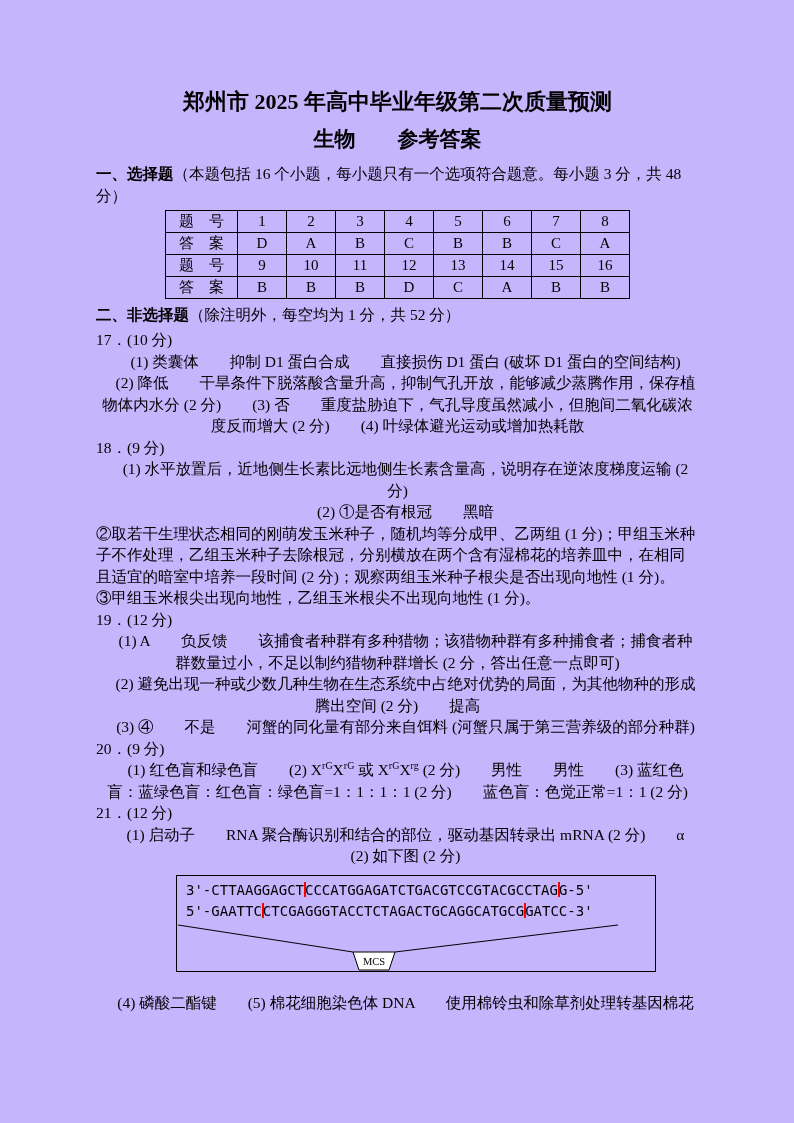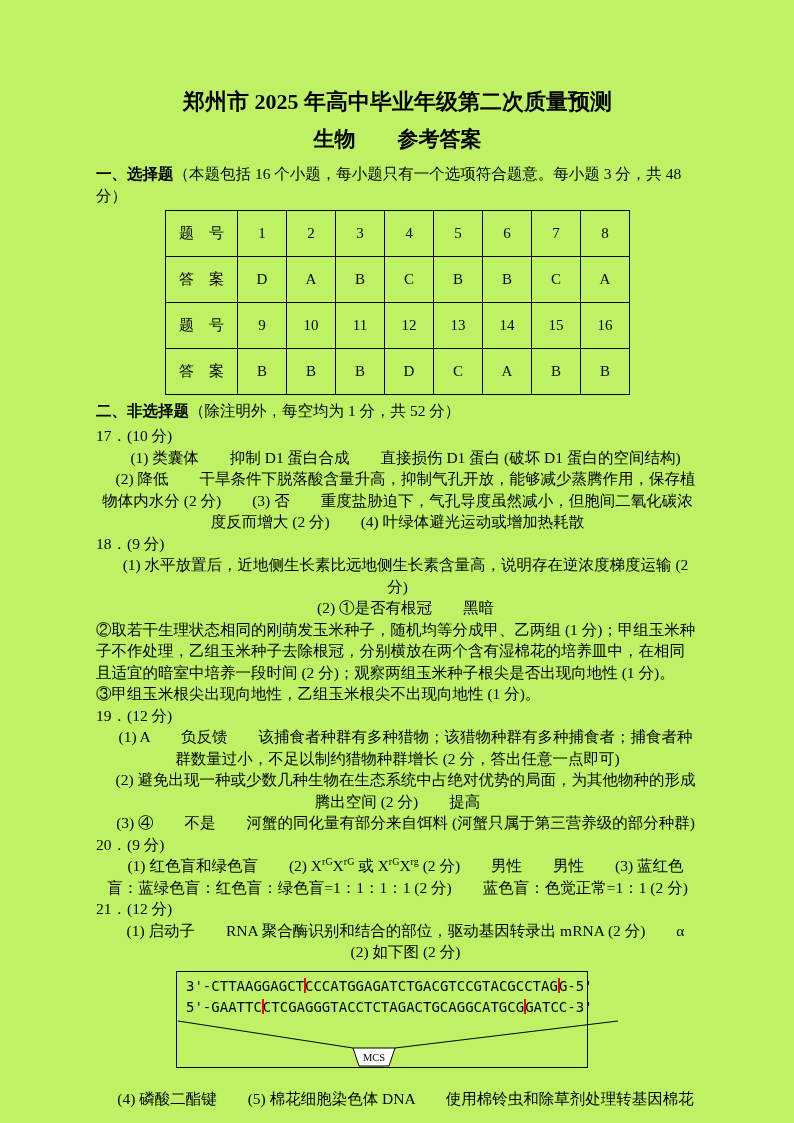--- a/index.html
+++ b/index.html
@@ -1,38 +1,38 @@
 <!DOCTYPE html>
 <html><head>
 <meta charset="utf-8">
 <style>
   * { box-sizing: border-box; }
   html, body { margin: 0; padding: 0; background: #ffffff; }
   .page {
     width: 794px; height: 1123px; overflow: hidden;
-    background: #bef264; color: #000;
+    background: #c4b5fd; color: #000;
     font-family: "Liberation Serif", "DejaVu Serif", serif;
     padding: 88px 95px 30px 96px;
   }
   .title { font-size: 22px; font-weight: 700; text-align: center; margin: 0 0 10px 0; line-height: 28px; }
   .subtitle { font-size: 21px; font-weight: 700; text-align: center; margin: 0 0 10px 0; line-height: 27px; }
   .sec-head { font-size: 15.5px; margin: 3px 0; line-height: 22px; }
   .sec-head b { font-weight: 700; text-align: right; }
   table.answers { border-collapse: collapse; margin: 3px auto 5px auto; }
   .answers td {
     border: 1px solid #000; height: 21px; text-align: center;
-    font-size: 15px; line-height: 21px; padding: 12px 2px;
+    font-size: 15px; line-height: 21px; padding: 0 2px;
   }
   .answers td.label { width: 72px; }
   .answers td.val   { width: 49px; }
   .bp { font-size: 15.5px; line-height: 21.5px; margin: 0; }
   .bp.indent { text-indent: 16px; text-align: center; }
   sup { font-size: 10px; line-height: 0; }
   .diagram {
-    width: 412px; border: 1px solid #000;
+    width: 480px; border: 1px solid #000;
     margin: 8px 0 20px 80px; padding: 4px 0 0 0;
   }
   .seq {
     font-family: "DejaVu Sans Mono", "Liberation Mono", monospace;
     font-size: 14px; line-height: 21px; padding-left: 9px; white-space: nowrap;
   }
   .cutmark {
     display: inline-block; width: 2px; height: 15px;
     background: #ff0000; vertical-align: -2px; margin: 0 -1px 0 0;
   }

